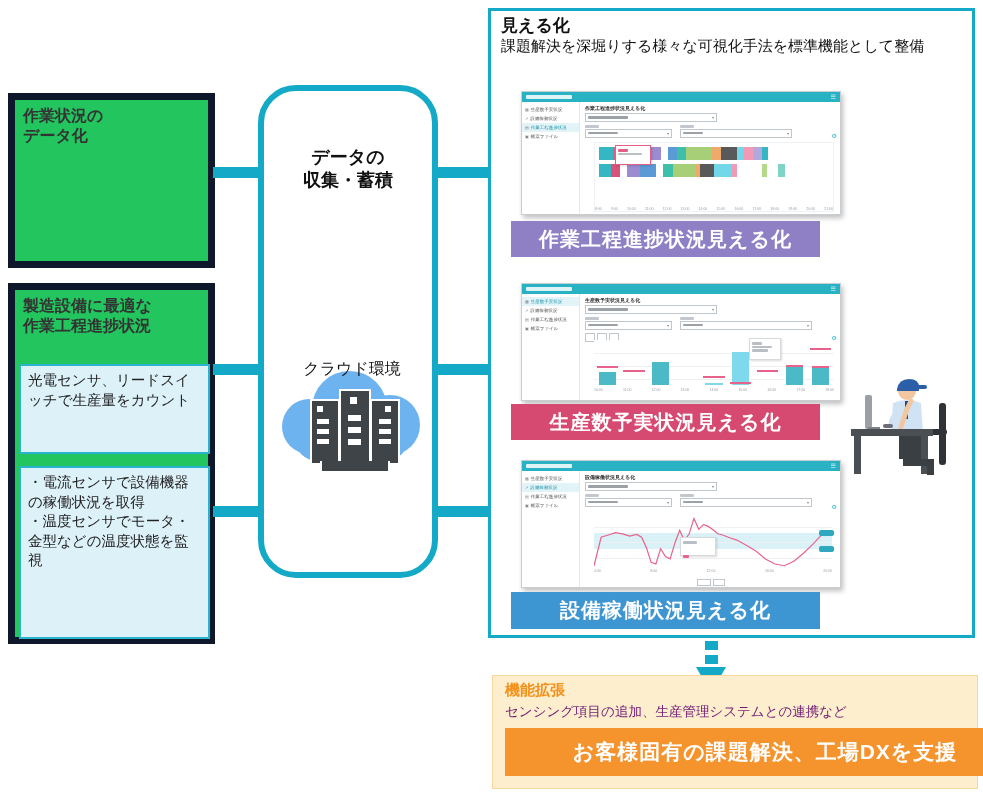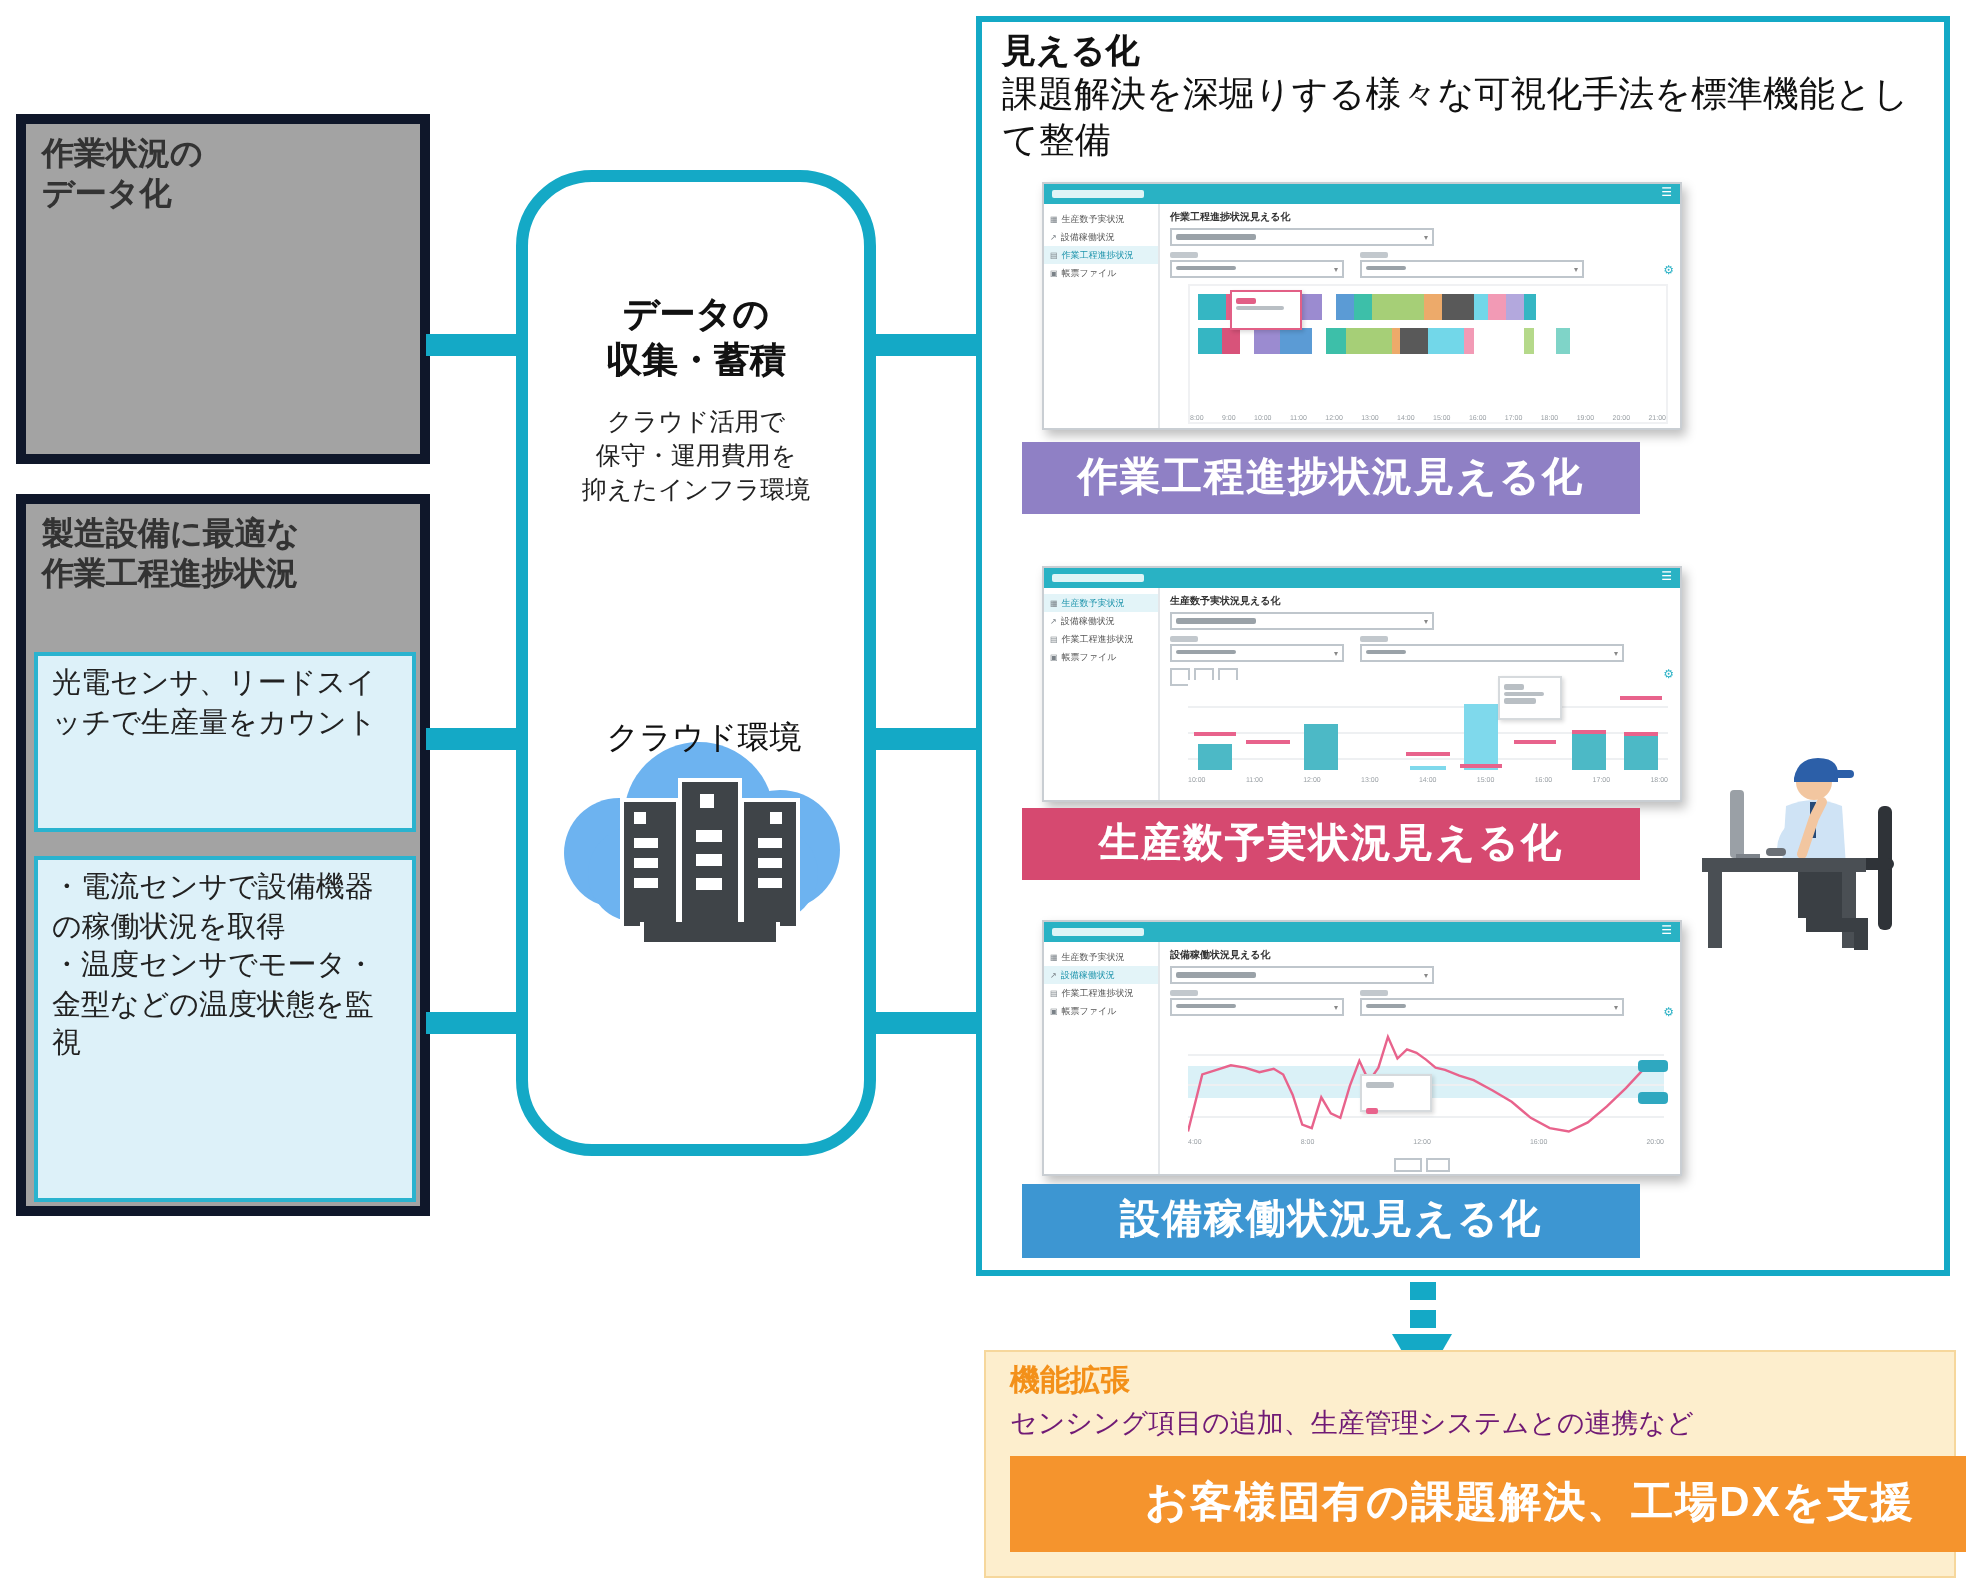--- a/index.html
+++ b/index.html
@@ -1,40 +1,40 @@
 <!DOCTYPE html>
 <html><head>
 <meta charset="utf-8">
 <style>
   html,body{margin:0;padding:0;background:#fff;}
   #canvas{position:relative;width:983px;height:793px;background:#fff;overflow:hidden;
           font-family:"Liberation Sans","DejaVu Sans",sans-serif;color:#222;}
   .abs{position:absolute;}
   
-  .lbox{border:5px solid #0f172a;background:#a3a3a3;box-sizing:border-box;}
+  .lbox{border:7px solid #0f172a;background:#22c55e;box-sizing:border-box;margin-top:36px;}
   .lbox h3{margin:6px 8px 4px 8px;font-size:16px;line-height:1.25;color:#333;font-weight:bold;}
   .ibox{border:2px solid #2ab3cf;background:#ddf1f9;box-sizing:border-box;
         font-size:14.5px;line-height:1.35;color:#222;padding:5px 7px;}
   
   .midbox{border:6px solid #14a9c6;border-radius:38px;background:#fff;box-sizing:border-box;}
   .midtitle{font-size:18px;font-weight:bold;text-align:center;line-height:1.3;color:#111;}
   .midsub{font-size:12.5px;text-align:center;line-height:1.35;color:#222;}
   .cloudwrap{position:absolute;}
   .cloud{position:absolute;background:#6db3f0;border-radius:50%;}
   .server{position:absolute;background:#3f4448;border:2px solid #fff;}
   .srvdot{position:absolute;background:#fff;}
   .cloudlabel{position:absolute;font-size:16px;color:#111;text-align:center;width:100%;}
   
   .tline{background:#14a9c6;}
   .ahead{width:0;height:0;border-top:12px solid transparent;border-bottom:12px solid transparent;border-left:22px solid #14a9c6;}
   .dhead{width:0;height:0;border-left:15px solid transparent;border-right:15px solid transparent;border-top:26px solid #14a9c6;}
   
   .bigbox{border:3px solid #14a9c6;background:#fff;box-sizing:border-box;}
   .bigtitle{font-size:17px;font-weight:bold;color:#111;}
-  .bigsub{font-size:18px;color:#111;line-height:1.3;}
+  .bigsub{font-size:15px;color:#111;line-height:1.3;}
   .applabel{color:#fff;font-size:20px;font-weight:bold;text-align:center;line-height:36px;letter-spacing:1px;}
   
   .window{background:#fff;border:1px solid #c9ced3;box-shadow:2px 3px 5px rgba(0,0,0,.25);box-sizing:border-box;display:flex;flex-direction:column;}
   .titlebar{height:10px;background:#29b2c4;display:flex;align-items:center;justify-content:space-between;padding:0 4px;flex:0 0 auto;}
   .tbtxt{height:3.5px;width:46px;background:rgba(255,255,255,.85);border-radius:1px;}
   .tbmenu{color:#fff;font-size:6px;line-height:6px;}
   .wbody{flex:1;display:flex;min-height:0;}
   .sidebar{width:58px;border-right:1px solid #e4e7ea;padding-top:3px;box-sizing:border-box;flex:0 0 auto;}
   .mi{display:flex;align-items:center;gap:2px;padding:2px 3px;font-size:4.5px;color:#555;}
   .mi .ic{font-size:4px;color:#7a8187;}
@@ -84,23 +84,20 @@
   </div>
 
   <div class="abs tline" style="left:213px;top:167px;width:49px;height:11px;"></div>
   <div class="abs tline" style="left:213px;top:364px;width:49px;height:11px;"></div>
   <div class="abs tline" style="left:213px;top:506px;width:49px;height:11px;"></div>
 
   <div class="abs midbox" style="left:258px;top:85px;width:180px;height:493px;">
     <div class="abs midtitle" style="left:0;top:55px;width:100%;">
       <span>データの</span><br><span>収集・蓄積</span>
     </div>
-    <div class="abs midsub" style="left:0;top:112px;width:100%;">
-      <span>クラウド活用で</span><br><span>保守・運用費用を</span><br><span>抑えたインフラ環境</span>
-    </div>
 
     <div class="cloudwrap" style="left:18px;top:270px;width:140px;height:150px;">
       <div class="cloud" style="left:30px;top:10px;width:75px;height:75px;"></div>
       <div class="cloud" style="left:0px;top:38px;width:55px;height:55px;"></div>
       <div class="cloud" style="left:78px;top:34px;width:60px;height:60px;"></div>
       <div class="cloud" style="left:12px;top:52px;width:115px;height:48px;border-radius:26px;"></div>
       <div class="server" style="left:28px;top:38px;width:26px;height:62px;">
         <div class="srvdot" style="left:5px;top:5px;width:6px;height:6px;"></div>
         <div class="srvdot" style="left:5px;top:18px;width:12px;height:5px;"></div>
         <div class="srvdot" style="left:5px;top:28px;width:12px;height:5px;"></div>

